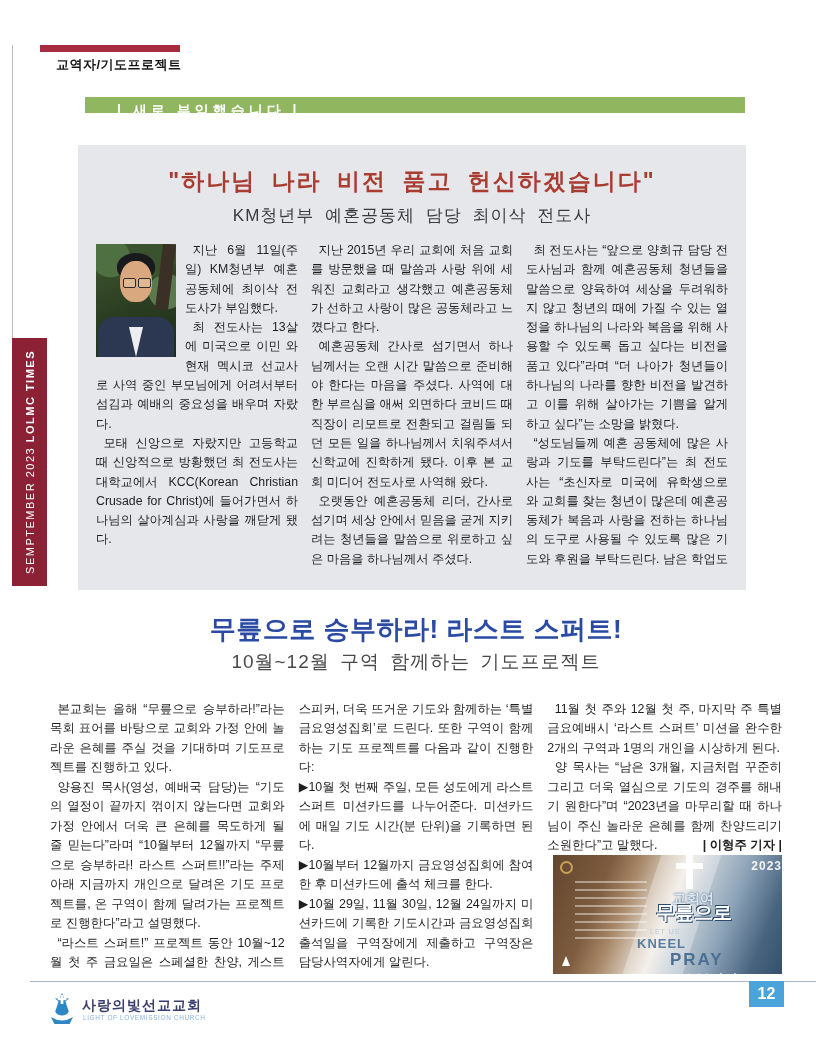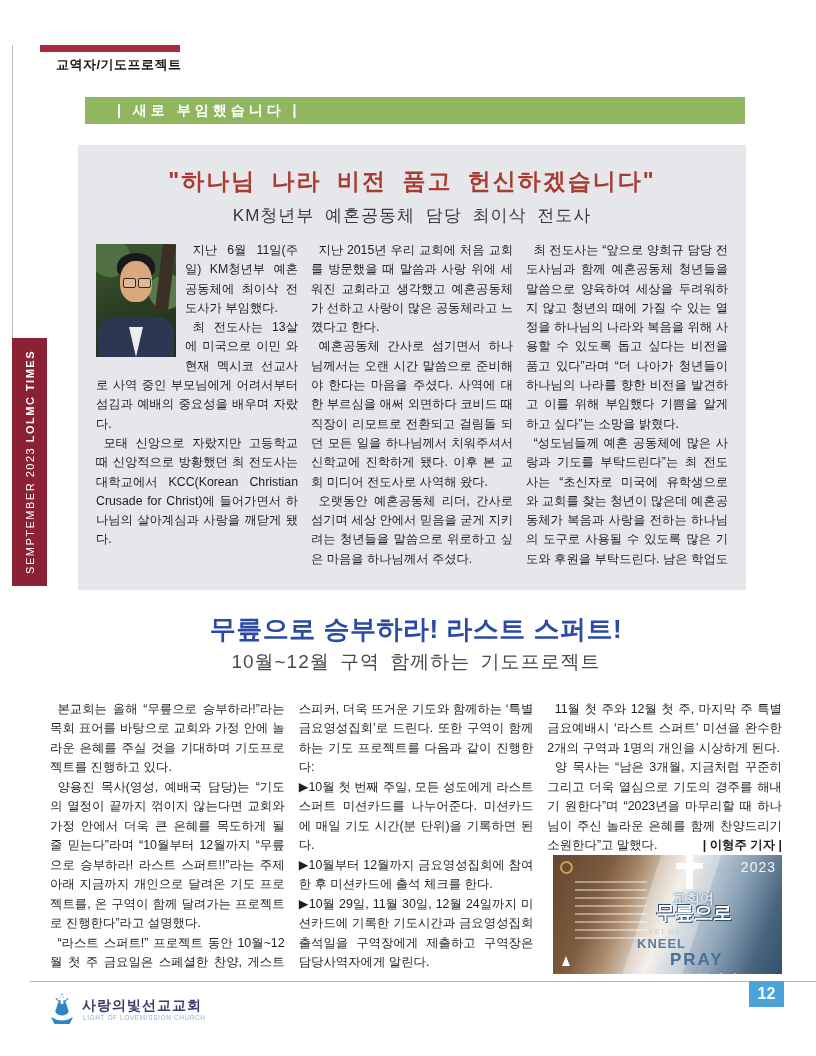--- a/index.html
+++ b/index.html
@@ -10,21 +10,21 @@
   .left-rule{position:absolute;left:12px;top:45px;width:1px;height:293px;background:#b9b9b9;}
   .side-banner{position:absolute;left:12px;top:338px;width:35px;height:248px;background:#8c2135;
                display:flex;align-items:center;justify-content:center;}
   .side-banner-text{writing-mode:vertical-rl;transform:rotate(180deg);white-space:nowrap;
                     color:#fff;font-size:11px;letter-spacing:1.5px;}
   .side-banner-text .bold{font-weight:bold;}
 
   
   .tab-bar{position:absolute;left:40px;top:45px;width:140px;height:7px;background:#a72c3f;}
   .section-label{position:absolute;left:56px;top:56px;font-size:13px;font-weight:bold;color:#161616;letter-spacing:.5px;}
-  .green-banner{position:absolute;left:85px;top:97px;width:660px;height:27px;background:#90b75f;
+  .green-banner{position:absolute;left:85px;top:97px;width:660px;height:16px;background:#90b75f;
                 color:#ffffff;font-weight:bold;font-size:14px;letter-spacing:4px;
                 line-height:27px;padding-left:32px;box-sizing:border-box;}
 
   
   .a1-box{position:absolute;left:78px;top:145px;width:668px;height:445px;background:#e5e7ea;}
   .a1-title{margin-top:21px;text-align:center;font-size:23px;font-weight:bold;color:#a93b31;
             letter-spacing:2px;word-spacing:7px;}
   .a1-subtitle{margin-top:7px;text-align:center;font-size:17px;color:#3a3a3a;
                letter-spacing:1px;word-spacing:5px;}
   .a1-body{position:absolute;left:18px;top:96px;width:632px;height:332px;overflow:hidden;
@@ -59,21 +59,21 @@
            column-count:3;column-gap:14px;column-fill:auto;
            font-size:12.4px;line-height:1.57;text-align:justify;color:#1e1e1e;}
 
   
   .poster{position:absolute;left:553px;top:855px;width:229px;height:119px;overflow:hidden;z-index:3;
           background:linear-gradient(112deg,#63462f 0%,#7d5c3f 22%,#a9896a 33%,#d8cbbc 44%,
                      #efeae3 50%,#c3ccd4 58%,#8da4b8 72%,#49647f 88%,#35506b 100%);}
   .poster-band{position:absolute;left:38%;top:-20%;width:26%;height:150%;background:rgba(255,255,255,.30);transform:skewX(-18deg);}
   .poster-cross-v{position:absolute;left:133px;top:0;width:7px;height:34px;background:rgba(255,255,255,.92);}
   .poster-cross-h{position:absolute;left:123px;top:8px;width:27px;height:6px;background:rgba(255,255,255,.92);}
-  .poster-year{position:absolute;right:6px;top:4px;color:#ffffff;font-size:14px;letter-spacing:1px;opacity:.9;}
+  .poster-year{position:absolute;right:0;top:4px;color:#ffffff;font-size:12px;letter-spacing:1px;opacity:.9;font-weight:bold;}
   .poster-lines{position:absolute;left:22px;top:26px;width:72px;height:62px;
                 background:repeating-linear-gradient(to bottom,rgba(255,255,255,.42) 0 2px,transparent 2px 8px);}
   .poster-logo{position:absolute;left:7px;top:6px;width:9px;height:9px;border:2px solid #c9a25a;border-radius:50%;}
   .poster-fig{position:absolute;left:9px;bottom:8px;width:8px;height:10px;background:#fff;
               clip-path:polygon(50% 0,100% 100%,0 100%);}
   .poster-kr1{position:absolute;left:119px;top:35px;color:#dce9f5;font-size:14px;font-weight:bold;text-shadow:0 0 2px #34506b;}
   .poster-kr2{position:absolute;left:103px;top:45px;font-size:19px;font-weight:bold;color:#fff;
               text-shadow:1px 1px 0 #2c4a6b,-1px -1px 0 #2c4a6b;}
   .poster-kr3{position:absolute;left:129px;top:68px;font-size:14px;font-weight:bold;color:#f2f6fa;text-shadow:1px 1px 0 #2c4a6b;margin-top:48px;}
   .poster-letus{position:absolute;left:97px;top:73px;font-size:7px;color:#b9c9da;letter-spacing:1px;}
@@ -114,21 +114,21 @@
         <div class="ph-lens ph-lensR"></div>
         <div class="ph-suit"></div>
         <div class="ph-shirt"></div>
       </div>
       <p class="body-p">지난 6월 11일(주일) KM청년부 예혼공동체에 최이삭 전도사가 부임했다.</p>
       <p class="body-p">최 전도사는 13살에 미국으로 이민 와 현재 멕시코 선교사로 사역 중인 부모님에게 어려서부터 섬김과 예배의 중요성을 배우며 자랐다.</p>
       <p class="body-p">모태 신앙으로 자랐지만 고등학교 때 신앙적으로 방황했던 최 전도사는 대학교에서 KCC(Korean Christian Crusade for Christ)에 들어가면서 하나님의 살아계심과 사랑을 깨닫게 됐다.</p>
       <p class="body-p">지난 2015년 우리 교회에 처음 교회를 방문했을 때 말씀과 사랑 위에 세워진 교회라고 생각했고 예혼공동체가 선하고 사랑이 많은 공동체라고 느꼈다고 한다.</p>
       <p class="body-p">예혼공동체 간사로 섬기면서 하나님께서는 오랜 시간 말씀으로 준비해야 한다는 마음을 주셨다. 사역에 대한 부르심을 애써 외면하다 코비드 때 직장이 리모트로 전환되고 걸림돌 되던 모든 일을 하나님께서 치워주셔서 신학교에 진학하게 됐다. 이후 본 교회 미디어 전도사로 사역해 왔다.</p>
       <p class="body-p">오랫동안 예혼공동체 리더, 간사로 섬기며 세상 안에서 믿음을 굳게 지키려는 청년들을 말씀으로 위로하고 싶은 마음을 하나님께서 주셨다.</p>
-      <p class="body-p">최 전도사는 “앞으로 양희규 담당 전도사님과 함께 예혼공동체 청년들을 말씀으로 양육하여 세상을 두려워하지 않고 청년의 때에 가질 수 있는 열정을 하나님의 나라와 복음을 위해 사용할 수 있도록 돕고 싶다는 비전을 품고 있다”라며 “더 나아가 청년들이 하나님의 나라를 향한 비전을 발견하고 이를 위해 부임했다 기쁨을 알게 하고 싶다”는 소망을 밝혔다.</p>
+      <p class="body-p">최 전도사는 “앞으로 양희규 담당 전도사님과 함께 예혼공동체 청년들을 말씀으로 양육하여 세상을 두려워하지 않고 청년의 때에 가질 수 있는 열정을 하나님의 나라와 복음을 위해 사용할 수 있도록 돕고 싶다는 비전을 품고 있다”라며 “더 나아가 청년들이 하나님의 나라를 향한 비전을 발견하고 이를 위해 살아가는 기쁨을 알게 하고 싶다”는 소망을 밝혔다.</p>
       <p class="body-p">“성도님들께 예혼 공동체에 많은 사랑과 기도를 부탁드린다”는 최 전도사는 “초신자로 미국에 유학생으로 와 교회를 찾는 청년이 많은데 예혼공동체가 복음과 사랑을 전하는 하나님의 도구로 사용될 수 있도록 많은 기도와 후원을 부탁드린다. 남은 학업도 더 말씀 배우는 데 집중하며 그 말씀을 온전히 전하는 신실한 종이 되기를 간절히 바라고 기도드린다”고 말했다.</p>
 
     </div>
   </div>
 
   <div class="a2-title">무릎으로 승부하라! 라스트 스퍼트!</div>
   <div class="a2-subtitle">10월~12월 구역 함께하는 기도프로젝트</div>
   <div class="a2-body">
     <p class="body-p">본교회는 올해 “무릎으로 승부하라!”라는 목회 표어를 바탕으로 교회와 가정 안에 놀라운 은혜를 주실 것을 기대하며 기도프로젝트를 진행하고 있다.</p>
     <p class="body-p">양용진 목사(영성, 예배국 담당)는 “기도의 열정이 끝까지 꺾이지 않는다면 교회와 가정 안에서 더욱 큰 은혜를 목도하게 될 줄 믿는다”라며 “10월부터 12월까지 “무릎으로 승부하라! 라스트 스퍼트!!”라는 주제 아래 지금까지 개인으로 달려온 기도 프로젝트를, 온 구역이 함께 달려가는 프로젝트로 진행한다”라고 설명했다.</p>

